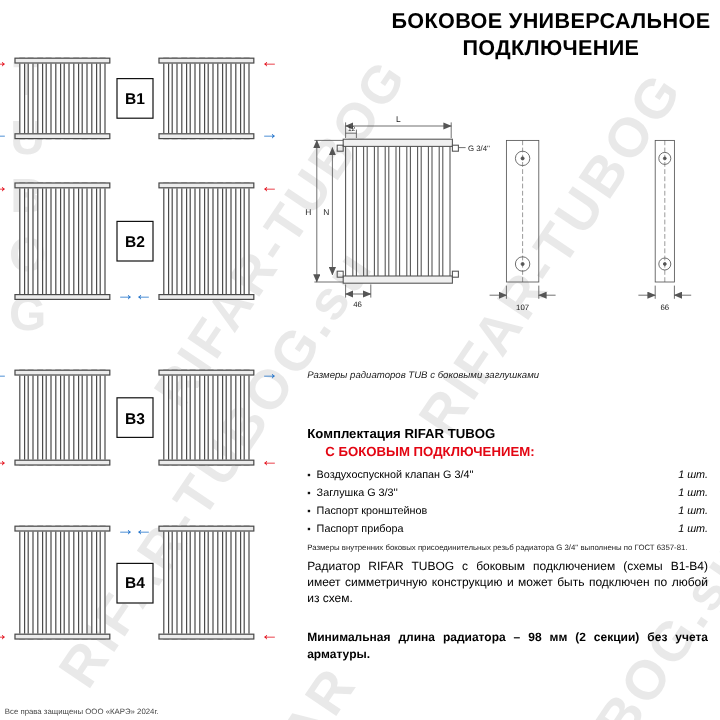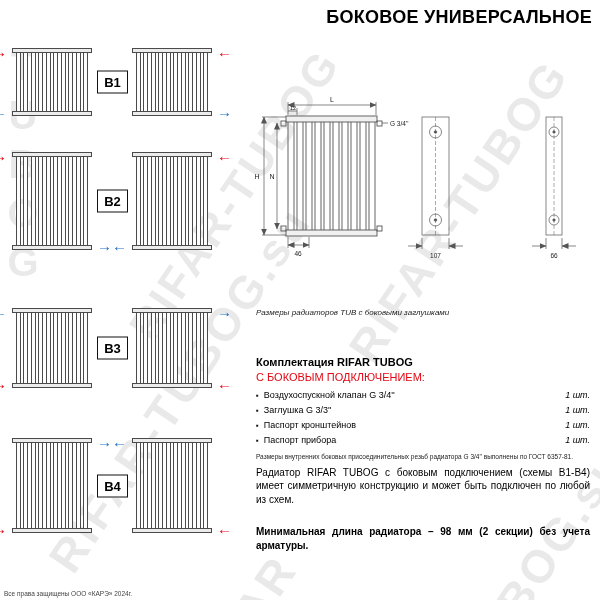--- a/index.html
+++ b/index.html
@@ -35,34 +35,34 @@
                border:1px solid #4a4a4a; background:#ececec; }
   .collector.top { top:0; } .collector.bottom { bottom:0; }
   .arrow { position:absolute; font-size:15px; font-weight:bold; line-height:12px; z-index:2; }
   .arrow.red  { color:var(--red); }
   .arrow.blue { color:var(--blue); }
   .arrow.tl { left:-22px;  top:-2px; }
   .arrow.bl { left:-22px;  bottom:-2px; }
   .arrow.tr { right:-22px; top:-2px; }
   .arrow.br { right:-22px; bottom:-2px; }
   .scheme-label { position:absolute; left:97px; top:50%; transform:translateY(-50%);
-                  width:31px; height:23px; border:1.5px solid #111; background:#fff;
+                  width:31px; height:34px; border:1.5px solid #111; background:#fff;
                   display:flex; align-items:center; justify-content:center;
                   font-size:13px; font-weight:bold; color:#000; z-index:3; }
 
   
   .drawing { position:absolute; left:250px; top:92px; width:335px; height:172px; z-index:1; }
   .drawing text { font-family:"Liberation Sans", sans-serif; }
   .caption { position:absolute; left:256px; top:268px; width:330px;
              font-size:8px; font-style:italic; color:#222; z-index:1;margin-top:40px; }
 
   
   .equip { position:absolute; left:256px; top:356px; width:334px; z-index:1; color:#000; }
   .eq-h1 { font-size:11px; font-weight:bold; }
-  .eq-h2 { font-size:11px; font-weight:normal; color:var(--accent); margin:3px 0 7px 0; }
+  .eq-h2 { font-size:11px; font-weight:bold; color:var(--accent); margin:3px 0 7px 15px; }
   .equip-item { display:flex; align-items:baseline; font-size:9px; margin:0 0 4px 0; }
   .equip-item .bullet { font-size:8px; margin-right:5px; color:#111; line-height:10px; }
   .equip-item .iname { flex:1; }
   .equip-item .qty { text-align:right;font-style:italic; }
   .note { font-size:6.5px; color:#222; margin-top:7px; white-space:nowrap; }
 
   
   .desc { position:absolute; left:256px; top:466px; width:334px; font-size:10px;
           line-height:1.34; text-align:justify; color:#000; z-index:1; }
   .desc p { margin:0; }
@@ -80,20 +80,21 @@
       <div class="wm w0">TUBOG</div>
       <div class="wm w1">RIFAR-TUBOG.su</div>
       <div class="wm w2">RIFAR-TUBOG</div>
       <div class="wm w3">TUBOG.su</div>
       <div class="wm w4">RIFAR</div>
       <div class="wm w5">RIFAR-TUBOG</div>
     </div>
 
   <div class="title">
     <div>БОКОВОЕ УНИВЕРСАЛЬНОЕ</div>
+    <div>ПОДКЛЮЧЕНИЕ</div>
   </div>
 
   <div class="schemes">
       <div class="scheme-row">
         <div class="radiator left">
           <div class="tube"></div>
           <div class="tube"></div>
           <div class="tube"></div>
           <div class="tube"></div>
           <div class="tube"></div>

